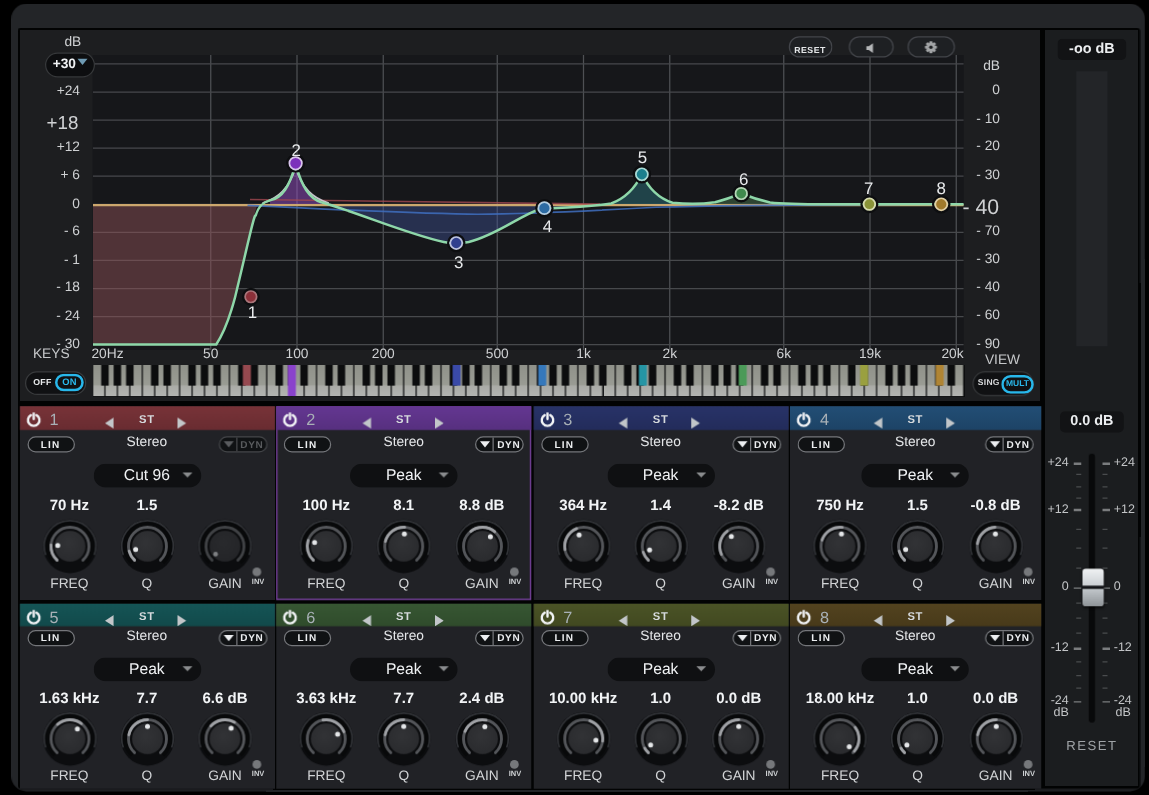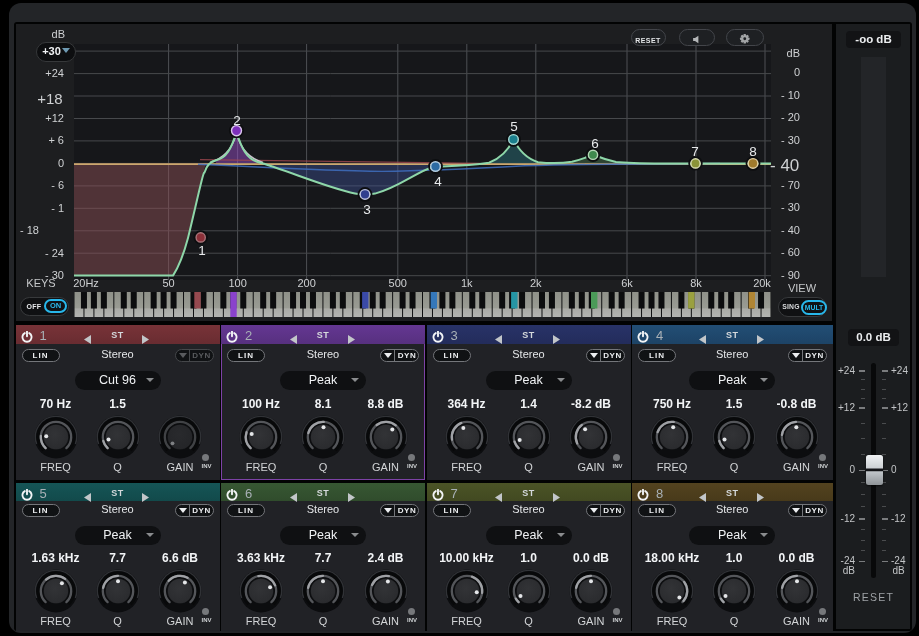--- a/index.html
+++ b/index.html
@@ -70,21 +70,21 @@
   </svg>
 <div class="a txt" style="left:35px;top:28px;width:30px;text-align:right;font-size:11px">dB</div>
 <div class="a" style="left:36px;top:41.5px;width:40px;height:20px;background:#0d0e10;border:1.5px solid #36383a;border-radius:10px;color:#f0f2f4;font-size:11px;font-weight:bold;text-align:center;line-height:17.5px">+30<span style="display:inline-block;margin-left:1px;vertical-align:1.5px;width:0;height:0;border-left:4px solid transparent;border-right:4px solid transparent;border-top:5px solid #6e9ab3"></span></div>
 <div class="a txt" style="left:20px;top:67.1px;width:44px;text-align:right;font-size:11px">+24</div>
 <div class="a txt" style="left:28px;top:89.5px;width:44px;text-align:center;font-size:15px">+18</div>
 <div class="a txt" style="left:20px;top:112.0px;width:44px;text-align:right;font-size:11px">+12</div>
 <div class="a txt" style="left:20px;top:134.4px;width:44px;text-align:right;font-size:11px">+ 6</div>
 <div class="a txt" style="left:20px;top:156.9px;width:44px;text-align:right;font-size:11px">0</div>
 <div class="a txt" style="left:20px;top:179.4px;width:44px;text-align:right;font-size:11px">- 6</div>
 <div class="a txt" style="left:20px;top:201.8px;width:44px;text-align:right;font-size:11px">- 1</div>
-<div class="a txt" style="left:20px;top:224.3px;width:44px;text-align:left;font-size:11px">- 18</div>
+<div class="a txt" style="left:20px;top:224.3px;width:44px;text-align:right;font-size:11px">- 18</div>
 <div class="a txt" style="left:20px;top:246.7px;width:44px;text-align:right;font-size:11px">- 24</div>
 <div class="a txt" style="left:20px;top:269.2px;width:44px;text-align:right;font-size:11px">- 30</div>
 <div class="a txt" style="left:770px;top:47px;width:30px;text-align:right;font-size:11px">dB</div>
 <div class="a txt" style="left:770px;top:66.1px;width:30px;text-align:right;font-size:11px">0</div>
 <div class="a txt" style="left:770px;top:88.6px;width:30px;text-align:right;font-size:11px">- 10</div>
 <div class="a txt" style="left:770px;top:111.1px;width:30px;text-align:right;font-size:11px">- 20</div>
 <div class="a txt" style="left:770px;top:133.6px;width:30px;text-align:right;font-size:11px">- 30</div>
 <div class="a txt" style="left:770px;top:156.1px;width:30px;font-size:17px">- 40</div>
 <div class="a txt" style="left:770px;top:178.6px;width:30px;text-align:right;font-size:11px">- 70</div>
 <div class="a txt" style="left:770px;top:201.1px;width:30px;text-align:right;font-size:11px">- 30</div>
@@ -92,21 +92,21 @@
 <div class="a txt" style="left:770px;top:246.1px;width:30px;text-align:right;font-size:11px">- 60</div>
 <div class="a txt" style="left:770px;top:268.6px;width:30px;text-align:right;font-size:11px">- 90</div>
 <div class="a txt" style="left:56.0px;top:277px;width:60px;text-align:center;font-size:11px">20Hz</div>
 <div class="a txt" style="left:138.6px;top:277px;width:60px;text-align:center;font-size:11px">50</div>
 <div class="a txt" style="left:207.6px;top:277px;width:60px;text-align:center;font-size:11px">100</div>
 <div class="a txt" style="left:276.6px;top:277px;width:60px;text-align:center;font-size:11px">200</div>
 <div class="a txt" style="left:367.8px;top:277px;width:60px;text-align:center;font-size:11px">500</div>
 <div class="a txt" style="left:436.8px;top:277px;width:60px;text-align:center;font-size:11px">1k</div>
 <div class="a txt" style="left:505.8px;top:277px;width:60px;text-align:center;font-size:11px">2k</div>
 <div class="a txt" style="left:597.0px;top:277px;width:60px;text-align:center;font-size:11px">6k</div>
-<div class="a txt" style="left:666.0px;top:277px;width:60px;text-align:center;font-size:11px">8k</div>
+<div class="a txt" style="left:666.0px;top:277px;width:60px;text-align:center;font-size:11px">19k</div>
 <div class="a txt" style="left:732.0px;top:277px;width:60px;text-align:center;font-size:11px">20k</div>
 <div class="a txt" style="left:16px;top:277px;width:50px;text-align:center;font-size:11px;color:#c6c8ca">KEYS</div>
 <div class="a txt" style="left:777px;top:281.5px;width:50px;text-align:center;font-size:11px;color:#c6c8ca">VIEW</div>
 <div class="a" style="left:20px;top:296.5px;width:48.5px;height:19px;background:#101113;border:1px solid #383a3c;border-radius:10px"></div>
 <div class="a" style="left:23px;top:296.5px;width:22px;height:19px;color:#e8eaec;font-size:7px;font-weight:bold;text-align:center;line-height:19px;letter-spacing:.3px">OFF</div>
 <div class="a" style="left:44px;top:299px;width:23px;height:14px;border:2px solid #28b7ea;border-radius:8px;color:#2ab9ec;font-size:7.5px;font-weight:bold;text-align:center;line-height:10.5px">ON</div>
 <div class="a" style="left:777.5px;top:297px;width:49px;height:20px;background:#101113;border:1px solid #383a3c;border-radius:10.5px"></div>
 <div class="a" style="left:779px;top:297px;width:24px;height:20px;color:#d8dadc;font-size:6.8px;font-weight:bold;text-align:center;line-height:20px;letter-spacing:.2px">SING</div>
 <div class="a" style="left:801px;top:299.5px;width:26px;height:15px;border:2px solid #28b7ea;border-radius:8px;color:#2ab9ec;font-size:6.8px;font-weight:bold;text-align:center;line-height:11.5px">MULT</div>
 <svg class="a" style="left:74px;top:292px" width="697" height="25" viewBox="0 0 697 25">

